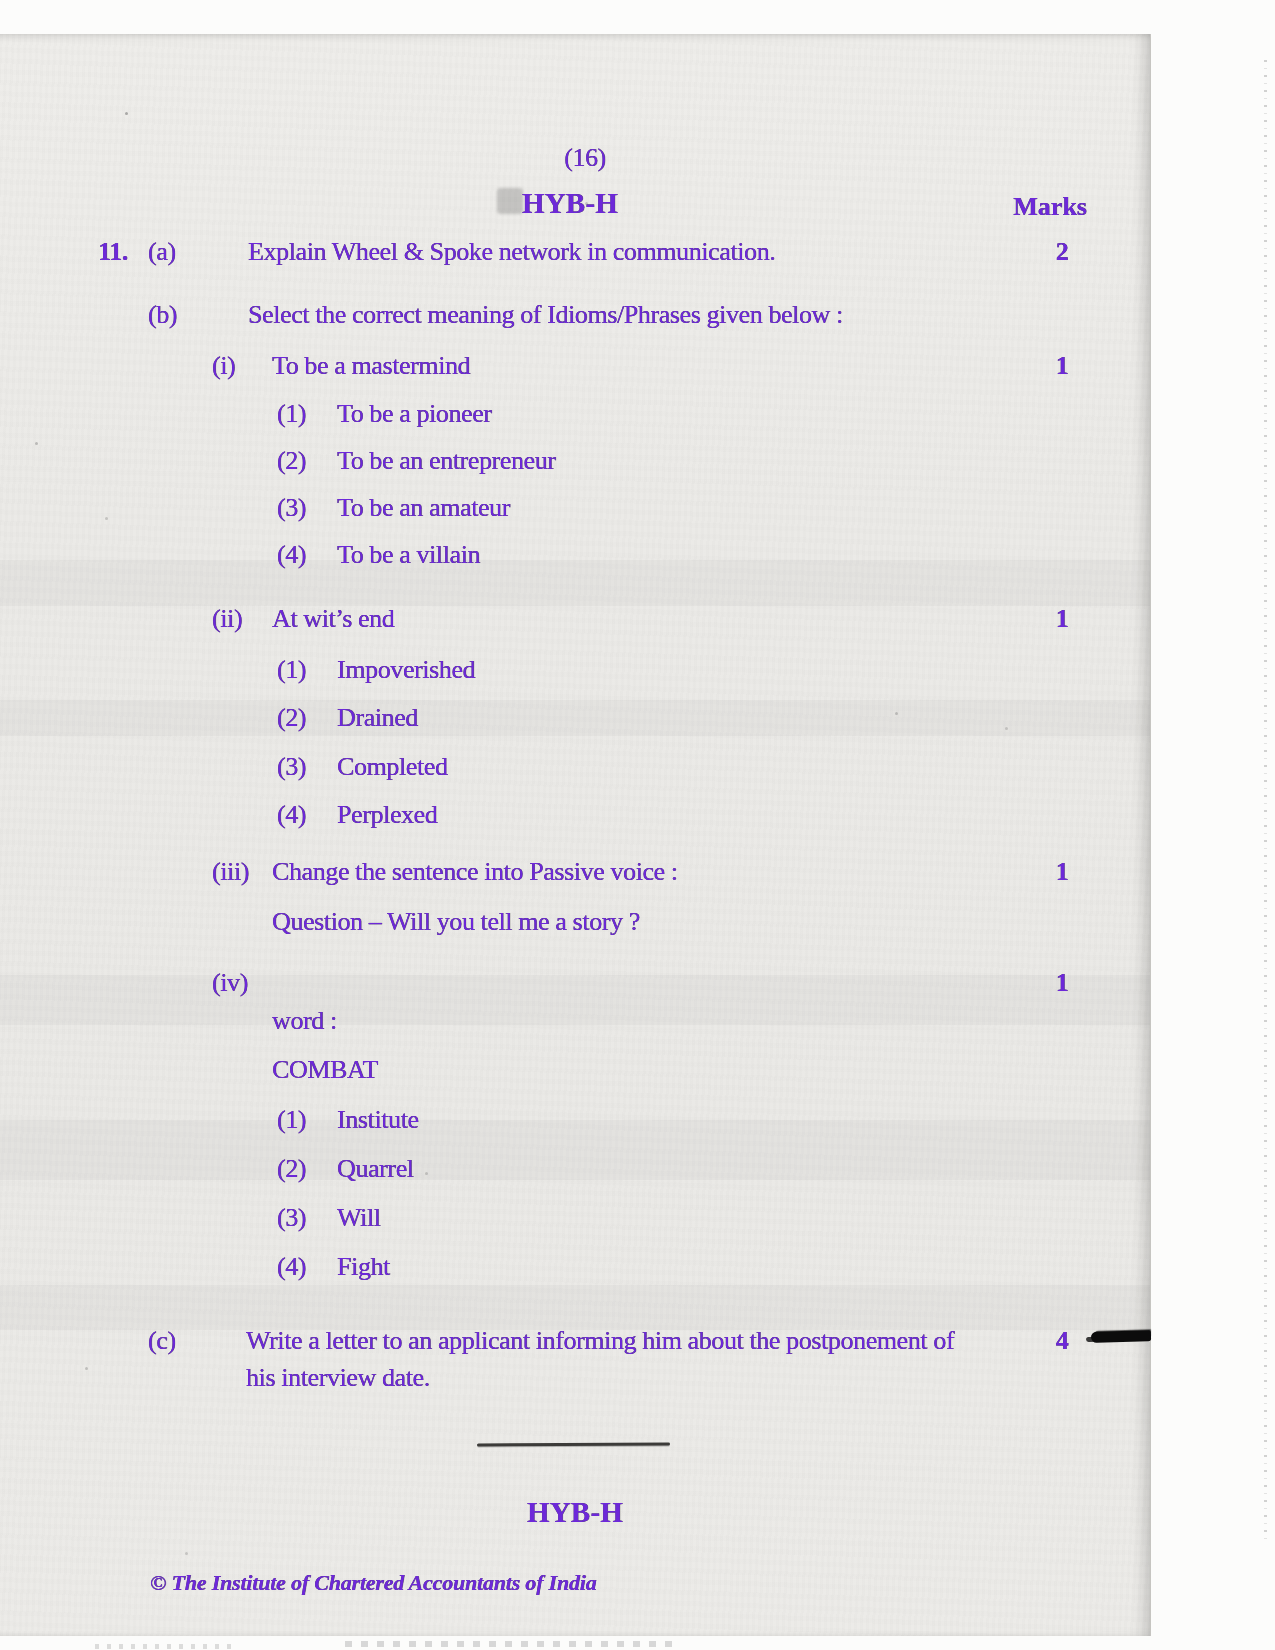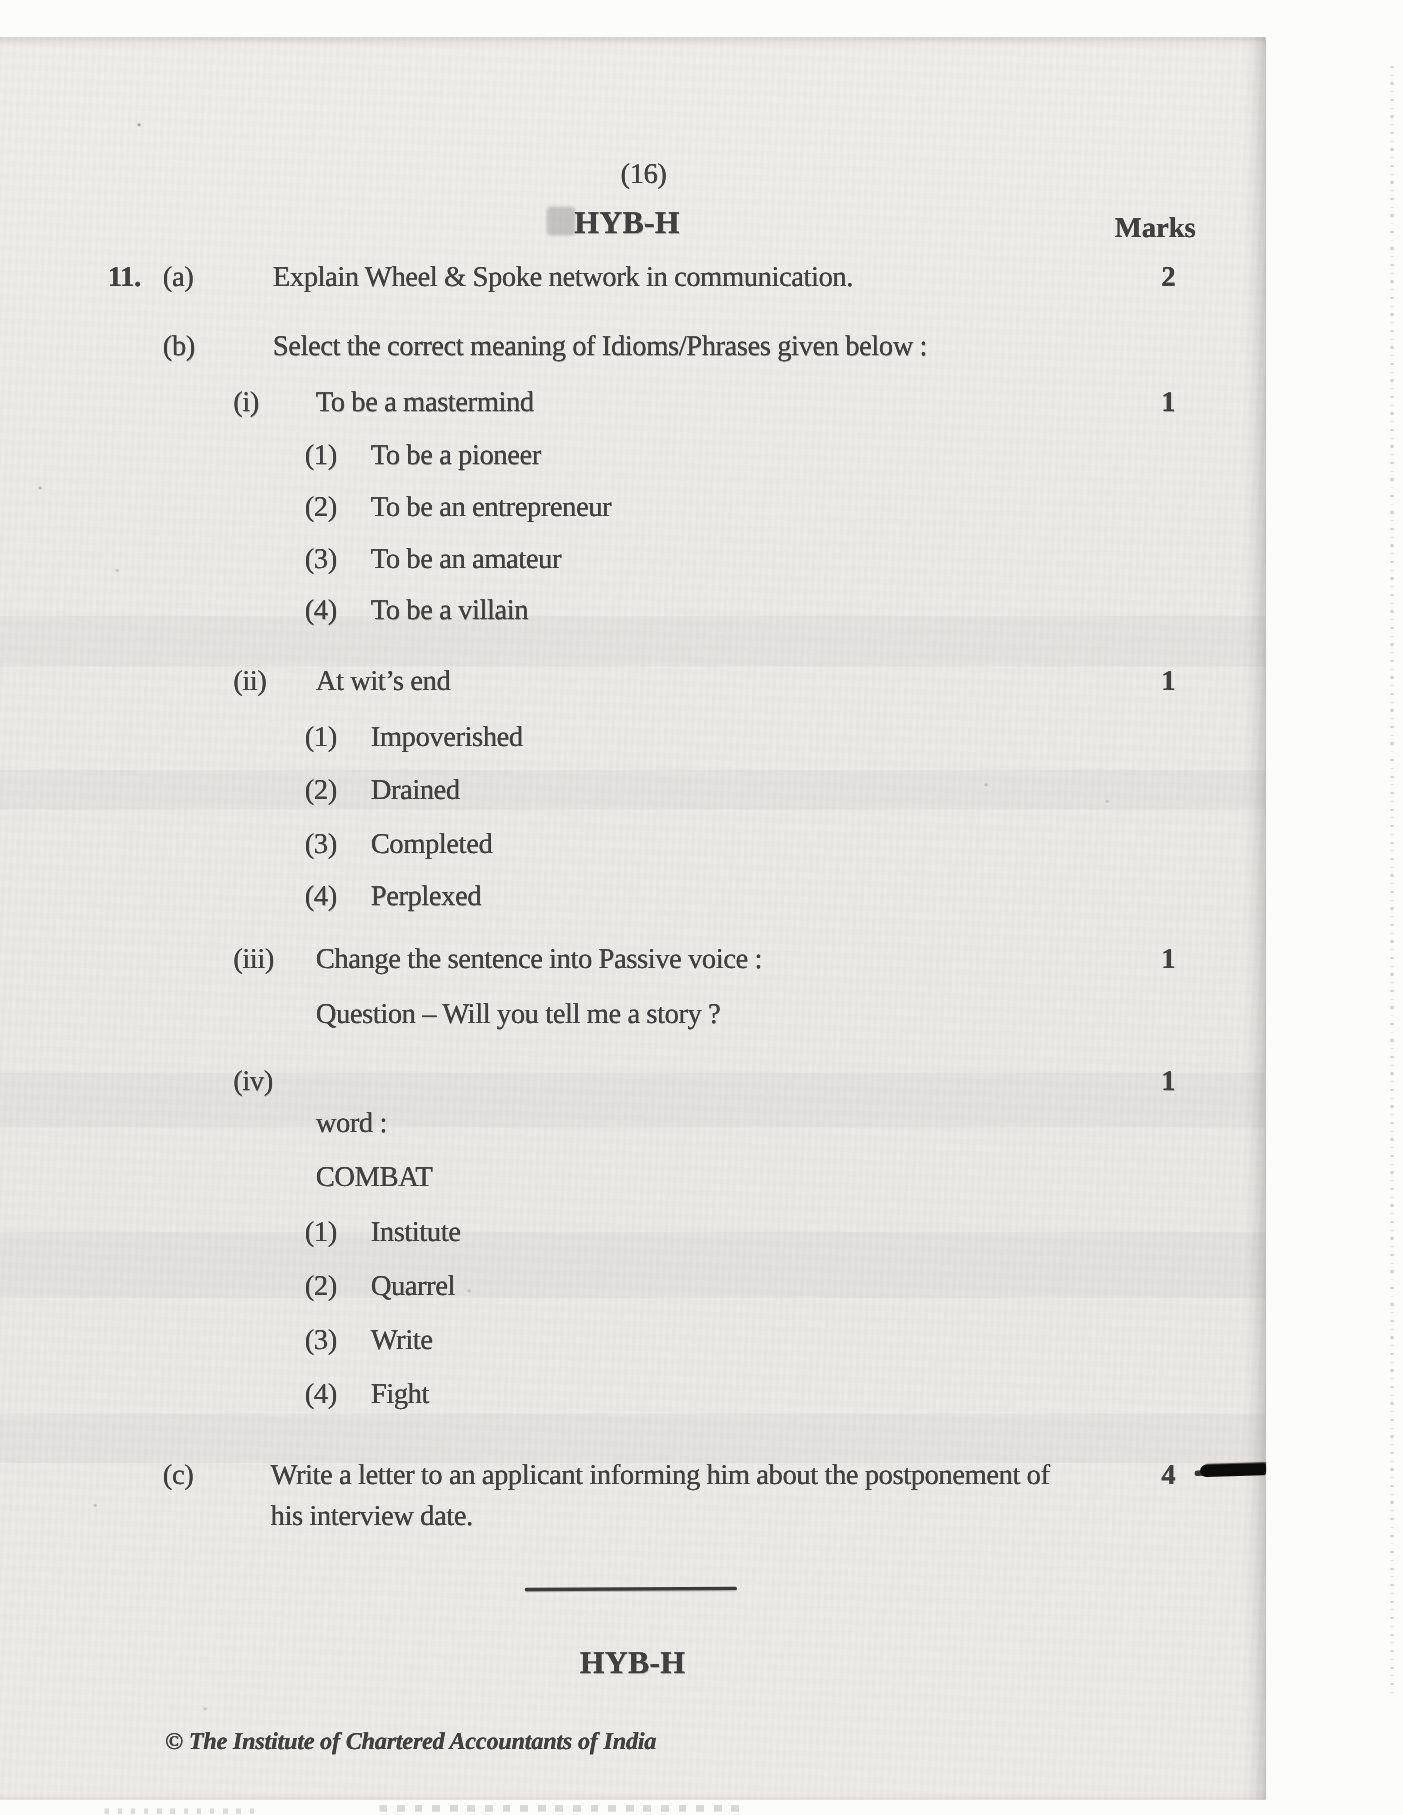--- a/index.html
+++ b/index.html
@@ -30,29 +30,29 @@
   .smudge{position:absolute;left:497px;top:188px;width:26px;height:26px;background:rgba(90,90,88,0.28);
     filter:blur(1.5px);border-radius:4px;}
   .edge-bleed{position:absolute;left:1264px;top:60px;height:1480px;width:3px;opacity:.55;
     background:repeating-linear-gradient(180deg, rgba(110,110,110,0.55) 0 2px, transparent 2px 8px, rgba(140,140,140,0.4) 8px 9px, transparent 9px 15px);}
   .bottom-ghost{position:absolute;top:1641px;left:345px;width:330px;height:6px;opacity:.4;filter:blur(.5px);
     background:repeating-linear-gradient(90deg, rgba(70,70,70,0.5) 0 7px, transparent 7px 16px);}
   .bottom-ghost2{position:absolute;top:1644px;left:95px;width:140px;height:5px;opacity:.35;filter:blur(.5px);
     background:repeating-linear-gradient(90deg, rgba(70,70,70,0.5) 0 4px, transparent 4px 12px);}
   
   .content{position:absolute;left:0;top:0;width:1275px;height:1650px;
-    color:#404040;font-size:26px;letter-spacing:-0.4px;
+    color:#6d28d9;font-size:26px;letter-spacing:-0.4px;
     text-shadow:0 0 .6px rgba(25,25,25,.75), .4px .4px .5px rgba(40,40,40,.35);}
   .row{position:absolute;left:0;width:1155px;height:34px;white-space:nowrap;}
   .row span{position:absolute;top:0;}
   .qnum{left:98px;font-weight:bold;}
   .part-label{left:148px;}
   .part-text{left:208px;margin-left:40px;}
   .item-label{left:212px;}
-  .item-text{left:272px;margin-left:15px;}
+  .item-text{left:272px;}
   .opt-label{left:277px;}
   .opt-text{left:337px;}
   .mark{position:absolute;left:1040px;width:44px;text-align:center;font-weight:bold;}
   .center-318{left:420px;width:330px;text-align:center;}
   .hdr{font-weight:bold;font-size:29px;letter-spacing:.2px;}
   .marks-head{left:945px;width:142px;text-align:right;font-weight:bold;letter-spacing:0;}
   .divider{position:absolute;left:477px;top:1443px;width:193px;height:3px;background:#3c3b39;
     border-radius:2px;box-shadow:0 1px 0 rgba(60,60,60,.3);transform:rotate(-.3deg);}
   .footer-code{position:absolute;left:425px;top:1496px;width:300px;text-align:center;
     font-weight:bold;font-size:29px;letter-spacing:.2px;}
@@ -167,21 +167,21 @@
   <div class="row" style="top:1105px">
     <span class="opt-label">(1)</span>
     <span class="opt-text">Institute</span>
   </div>
   <div class="row" style="top:1154px">
     <span class="opt-label">(2)</span>
     <span class="opt-text">Quarrel</span>
   </div>
   <div class="row" style="top:1203px">
     <span class="opt-label">(3)</span>
-    <span class="opt-text">Write</span>
+    <span class="opt-text">Will</span>
   </div>
   <div class="row" style="top:1252px">
     <span class="opt-label">(4)</span>
     <span class="opt-text">Fight</span>
   </div>
 
   <div class="row" style="top:1326px">
     <span class="part-label">(c)</span>
     <span class="part-text" style="left:206px">Write a letter to an applicant informing him about the postponement of</span>
     <span class="mark">4</span>

